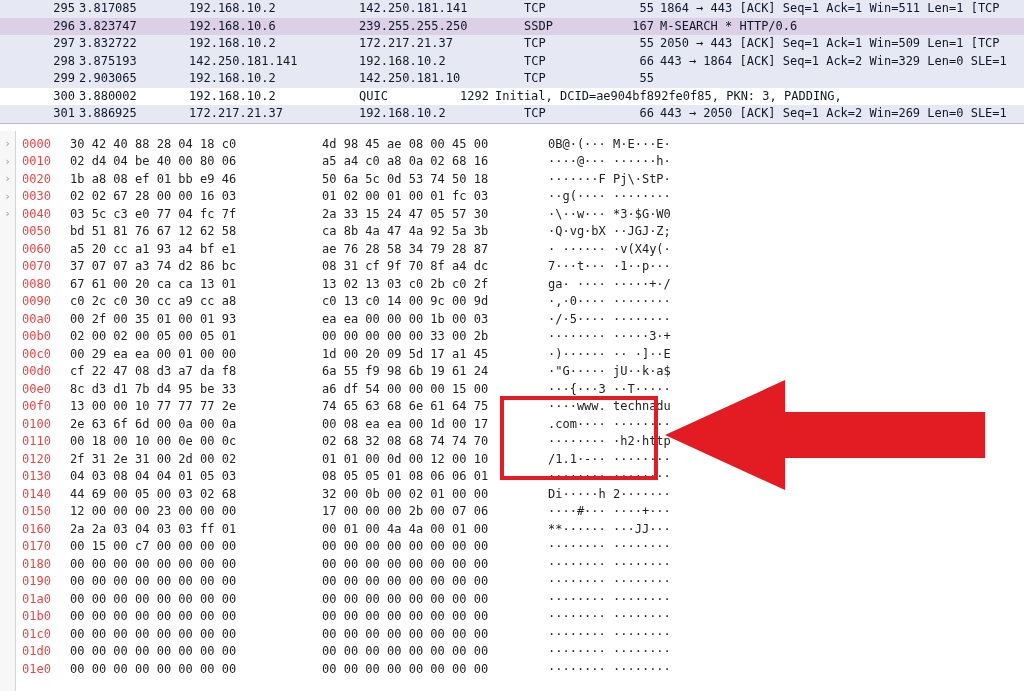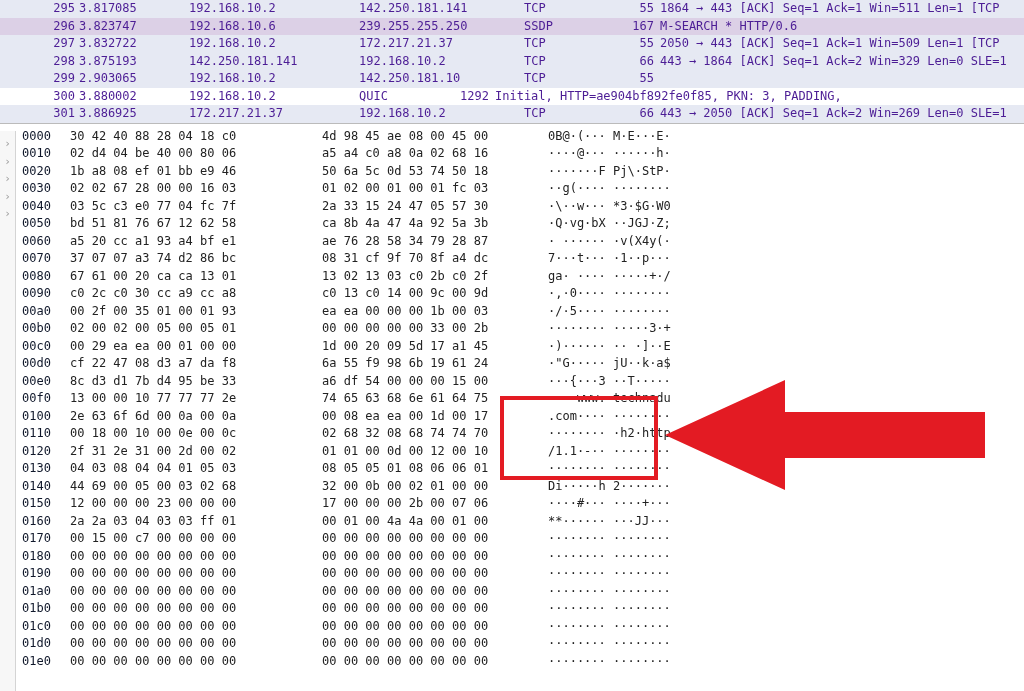--- a/index.html
+++ b/index.html
@@ -15,21 +15,21 @@
   }
   .packet-list {
     border-bottom: 1px solid #bbb;
   }
   .pkt-row {
     display: flex;
     height: 17.5px;
     line-height: 17.5px;
     white-space: nowrap;
     overflow: hidden;
-    color: #4c1d95;
+    color: #0f172a;
   }
   .pkt-row.quic { background: #ffffff; }
   .pkt-row.tcp  { background: #e6e9f3; }
   .pkt-row.ssdp { background: #dcd0e6; }
   .pkt-row .c-no    { width: 75px; text-align: right; padding-right: 4px; }
   .pkt-row .c-time  { width: 110px; }
   .pkt-row .c-src   { width: 170px; }
   .pkt-row .c-dst   { width: 165px; }
   .pkt-row .c-proto { width: 85px; }
   .pkt-row .c-len   { width: 45px; text-align: right; padding-right: 6px; }
@@ -50,21 +50,21 @@
     bottom: 0;
     border-right: 1px solid #d4d4d4;
     background: #f7f7f7;
     color: #9a9a9a;
     font-size: 11px;
     line-height: 17.5px;
     padding-top: 4px;
   }
   .sidebar div { height: 17.5px; text-align: center; }
   .hex-line { display: block; height: 17.5px; }
-  .hex-offset { color: #0f172a; display: inline-block; width: 48px; padding-left: 18px;}
+  .hex-offset { color: #ef4444; display: inline-block; width: 48px; padding-left: 18px; margin-top: 8px;}
   .hex-bytes1 { display: inline-block; width: 208px; }
   .hex-bytes2 { display: inline-block; width: 208px; margin-left: 26px; }
   .hex-gap    { display: inline-block; width: 18px; }
   .hex-ascii  { display: inline-block; }
 
   .highlight-box {
     position: absolute;
     border: 4px solid #e31b23;
     pointer-events: none;
   }
@@ -120,21 +120,21 @@
       <span class="c-dst">142.250.181.10</span>
       <span class="c-proto">TCP</span>
       <span class="c-len">55</span>
     </div>
     <div class="pkt-row quic">
       <span class="c-no">300</span>
       <span class="c-time">3.880002</span>
       <span class="c-src">192.168.10.2</span>
       <span class="c-proto">QUIC</span>
       <span class="c-len">1292</span>
-      <span class="c-info">Initial, HTTP=ae904bf892fe0f85, PKN: 3, PADDING,</span>
+      <span class="c-info">Initial, DCID=ae904bf892fe0f85, PKN: 3, PADDING,</span>
     </div>
     <div class="pkt-row tcp">
       <span class="c-no">301</span>
       <span class="c-time">3.886925</span>
       <span class="c-src">172.217.21.37</span>
       <span class="c-dst">192.168.10.2</span>
       <span class="c-proto">TCP</span>
       <span class="c-len">66</span>
       <span class="c-info">443 → 2050 [ACK] Seq=1 Ack=2 Win=269 Len=0 SLE=1</span>
     </div>

